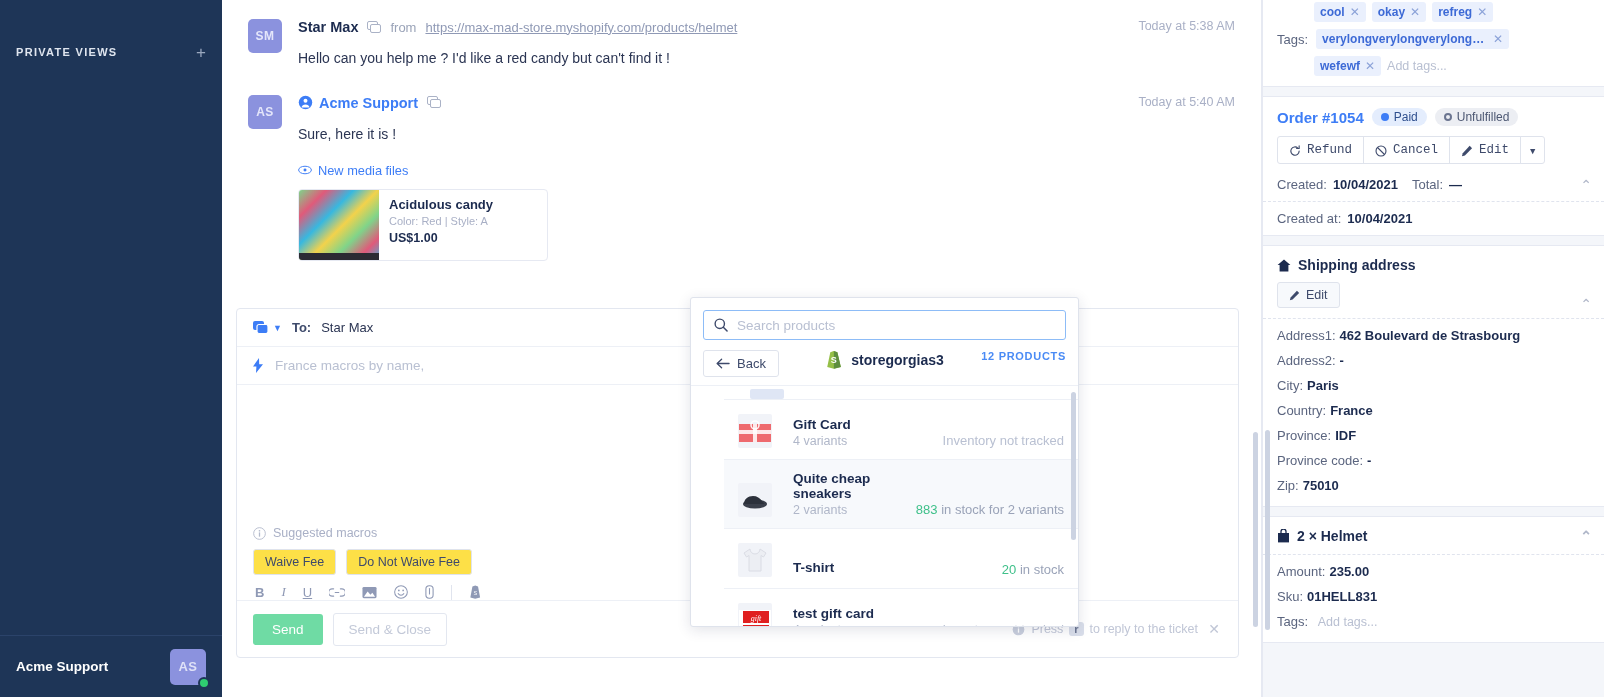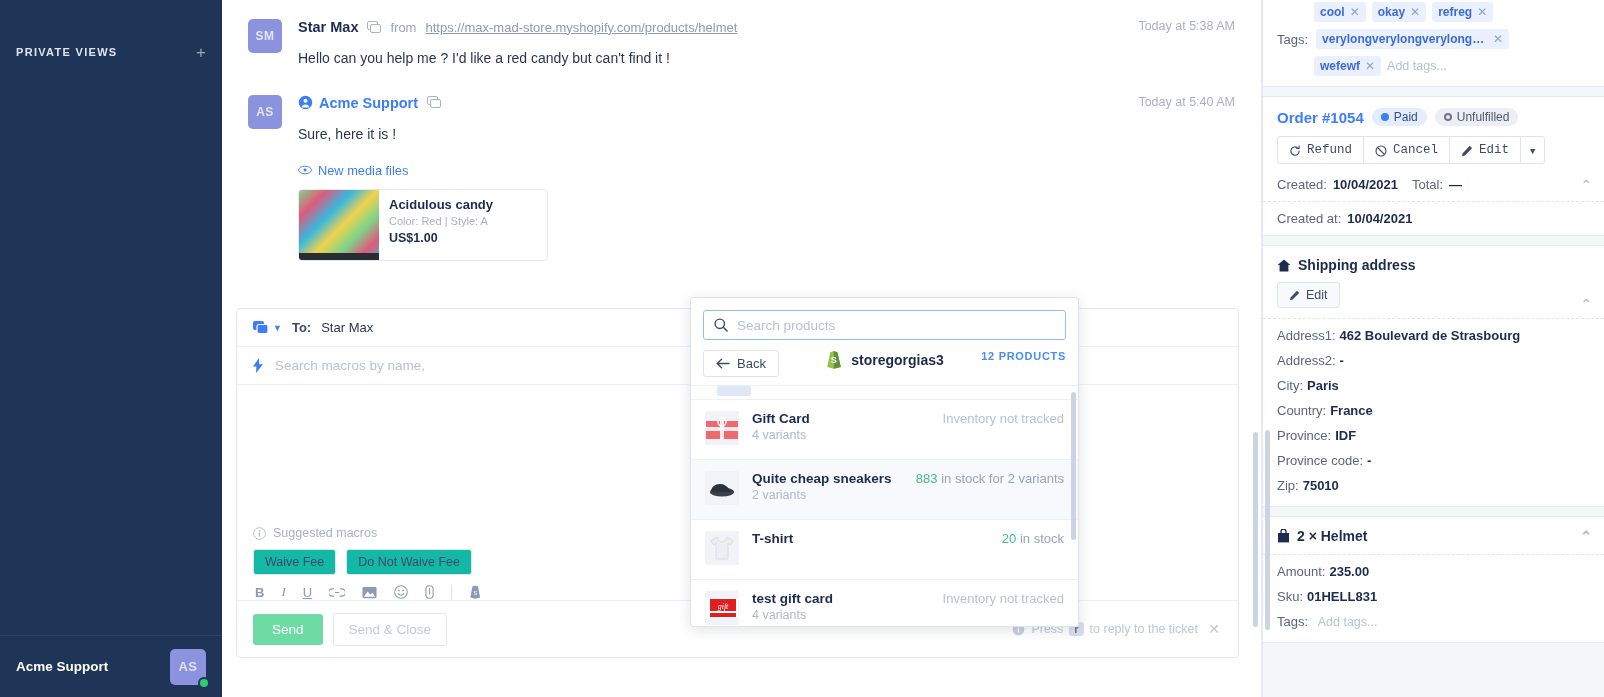--- a/index.html
+++ b/index.html
@@ -119,21 +119,21 @@
   .macro-row { height: 38px; display:flex; align-items:center; gap:12px; padding: 0 16px;
      border-bottom: 1px solid #edf0f6; }
   .macro-input { font-size: 13.5px; color: #b9c0d2; }
   .comp-editor { flex: 1 1 auto; }
   .sugg {
     padding: 0 16px;
   }
   .sugg-label { display:flex; align-items:center; gap:7px; font-size:12.5px; color:#a9b0c6; }
   .macro-chips { display: flex; gap: 10px; margin-top: 9px; }
   .chip {
-    border: 1px solid #dfe3ec; border-radius: 3px; background:#14b8a6;
+    border: 1px solid #dfe3ec; border-radius: 3px; background:#fde047;
     font-size: 12.5px; color: #3e4a6b; padding: 5px 11px; cursor:pointer;
   }
   .fmt-bar {
     display: flex; align-items: center; gap: 17px;
     padding: 9px 18px 0 18px; color: #8f99b5;
   }
   .fmt-btn { font-size: 13px; cursor: pointer; display:flex; align-items:center; }
   .fmt-sep { width:1px; height:15px; background:#e0e4ee; }
   .send-bar {
     height: 57px; display: flex; align-items: center; gap: 10px;
@@ -191,23 +191,24 @@
     position:absolute; left: 50%; transform: translateX(-50%);
     display:flex; align-items:center; gap: 9px;
     font-size: 14px; font-weight: bold; color: #1c2b4f;
   }
   .store-count {
     position:absolute; right: 12px; font-size: 11px; font-weight: bold;
     letter-spacing: .7px; color: #4a8bf5;
   }
   .popup-list { flex: 1 1 auto; overflow: hidden; position: relative; border-top: 1px solid #edf0f6; }
   .prow {
-    display: flex; align-items: flex-start; gap: 13px;
+    display: flex; align-items: flex-end; gap: 21px;
     padding: 11px 14px; border-bottom: 1px solid #edf0f6; cursor: pointer;
     min-height: 60px;
+    margin-left: 33px;
   }
   .prow.partial { height: 14px; min-height:14px; padding: 0 14px; overflow:hidden; }
   .prow.hl { background: #f7f9fc; }
   .prow-thumb {
     width: 34px; height: 34px; flex: 0 0 34px; border-radius: 2px;
     background: #f1f3f8; display:flex; align-items:center; justify-content:center;
     overflow: hidden;
   }
   .prow-names { display: flex; flex-direction: column; gap: 2px; flex: 1 1 auto; }
   .prow-title { font-size: 13.5px; font-weight: bold; color: #1c2b4f; }
@@ -395,21 +396,21 @@
         <span class="comp-to-label">To:</span>
         <span class="comp-to-value">Star Max</span>
       </div>
 
       <div class="macro-row">
         <span>
           <svg width="10" height="15" viewBox="0 0 10 15">
               <path d="M6 0 0 8.4h3.4L3 15 10 6.2H6.2z" fill="#3d7df6"></path>
             </svg>
         </span>
-        <span class="macro-input">Search macros by name,</span>
+        <span class="macro-input">France macros by name,</span>
       </div>
 
       <div class="comp-editor"></div>
 
       <div class="sugg">
         <div class="sugg-label">
           <span>
             <svg width="13" height="13" viewBox="0 0 14 14">
                 <circle cx="7" cy="7" r="6.3" fill="none" stroke="#b4bbcc"></circle>
                 <circle cx="7" cy="4" r="0.9" fill="#b4bbcc"></circle>

